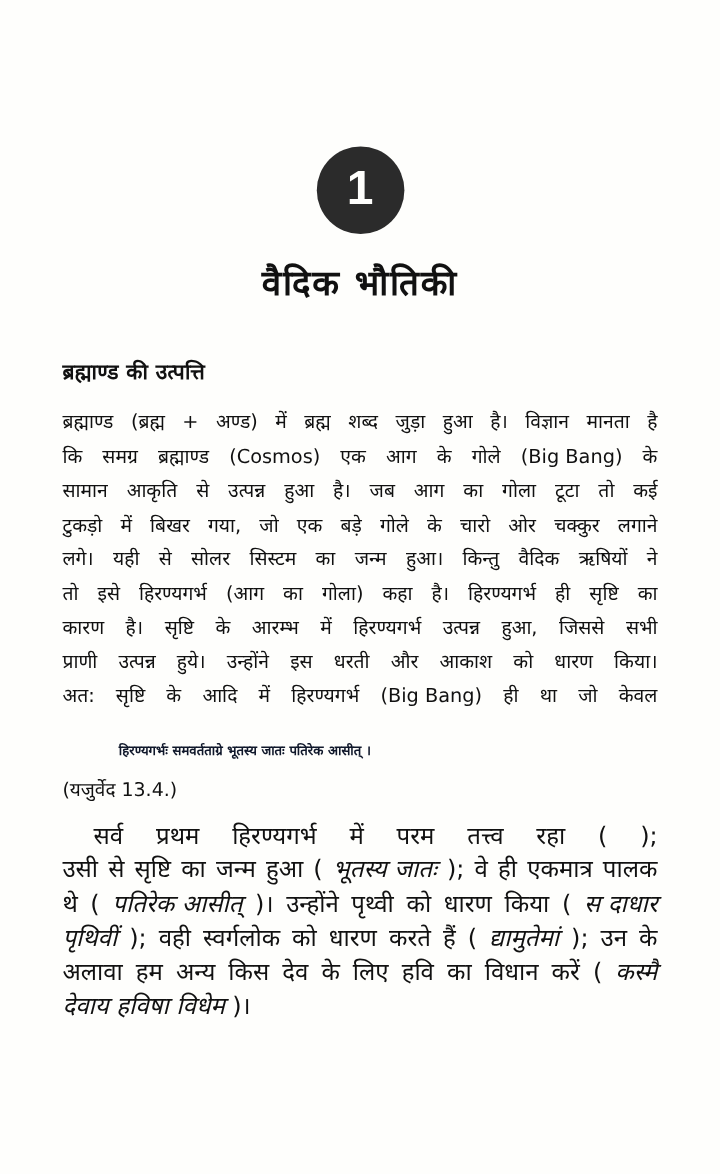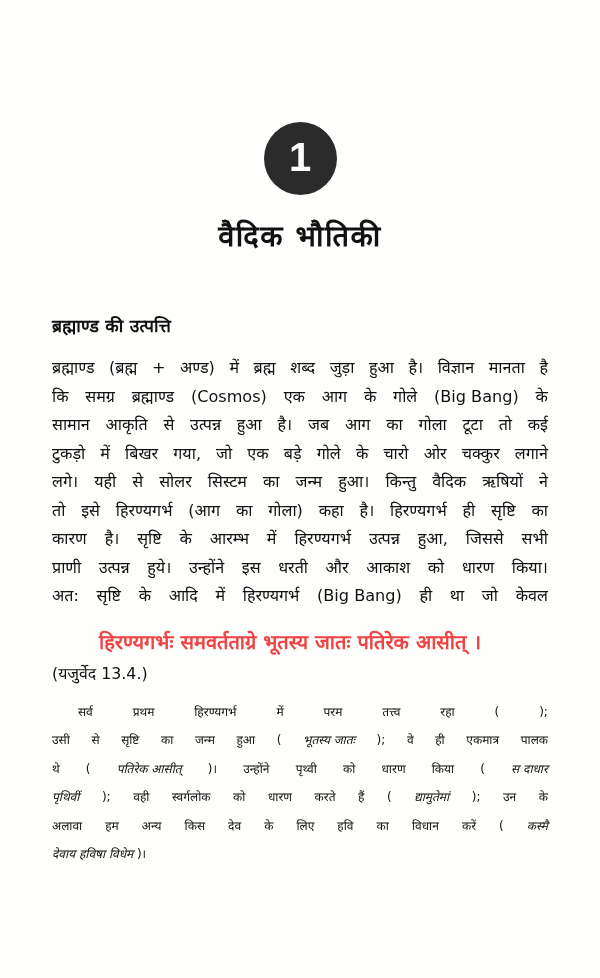--- a/index.html
+++ b/index.html
@@ -58,21 +58,21 @@
     letter-spacing: 1.5px;
     margin-top: 20px;
     color: #111111;
   }
 
   
   .section-heading {
     font-family: "DejaVu Sans", "Liberation Sans", sans-serif;
     font-size: 17.5px;
     font-weight: bold;
-    margin-top: 59px;
+    margin-top: 43px;
     letter-spacing: 0.2px;
     color: #111111;
   }
 
   
   .body-block {
     margin-top: 17px;
   }
   .body-line {
     font-family: "DejaVu Sans", "Liberation Sans", sans-serif;
@@ -91,42 +91,42 @@
     display: inline-block;
   }
 
   
   .verse-block {
     margin-top: 17px;
     padding-left: 47px;
   }
   .verse-line {
     font-family: "DejaVu Sans", "Liberation Sans", sans-serif;
-    font-size: 20px;
+    font-size: 11px;
     font-weight: bold;
     line-height: 28px;
     white-space: nowrap;
-    color: #ef4444;
+    color: #0f172a;
   }
   .verse-citation {
     font-family: "DejaVu Sans", "Liberation Sans", sans-serif;
     font-size: 15.8px;
     text-align: left;
     margin-top: 6px;
     padding-right: 8px;
     color: #111111;
   }
 
   
   .explain-block {
     margin-top: 14px;
   }
   .explain-line {
     font-family: "DejaVu Sans", "Liberation Sans", sans-serif;
-    font-size: 12px;
+    font-size: 20px;
     line-height: 28.5px;
     color: #111111;
     white-space: nowrap;
     display: flex;
     justify-content: space-between;
     letter-spacing: 0;
   }
   .explain-line.last {
     display: block;
   }

